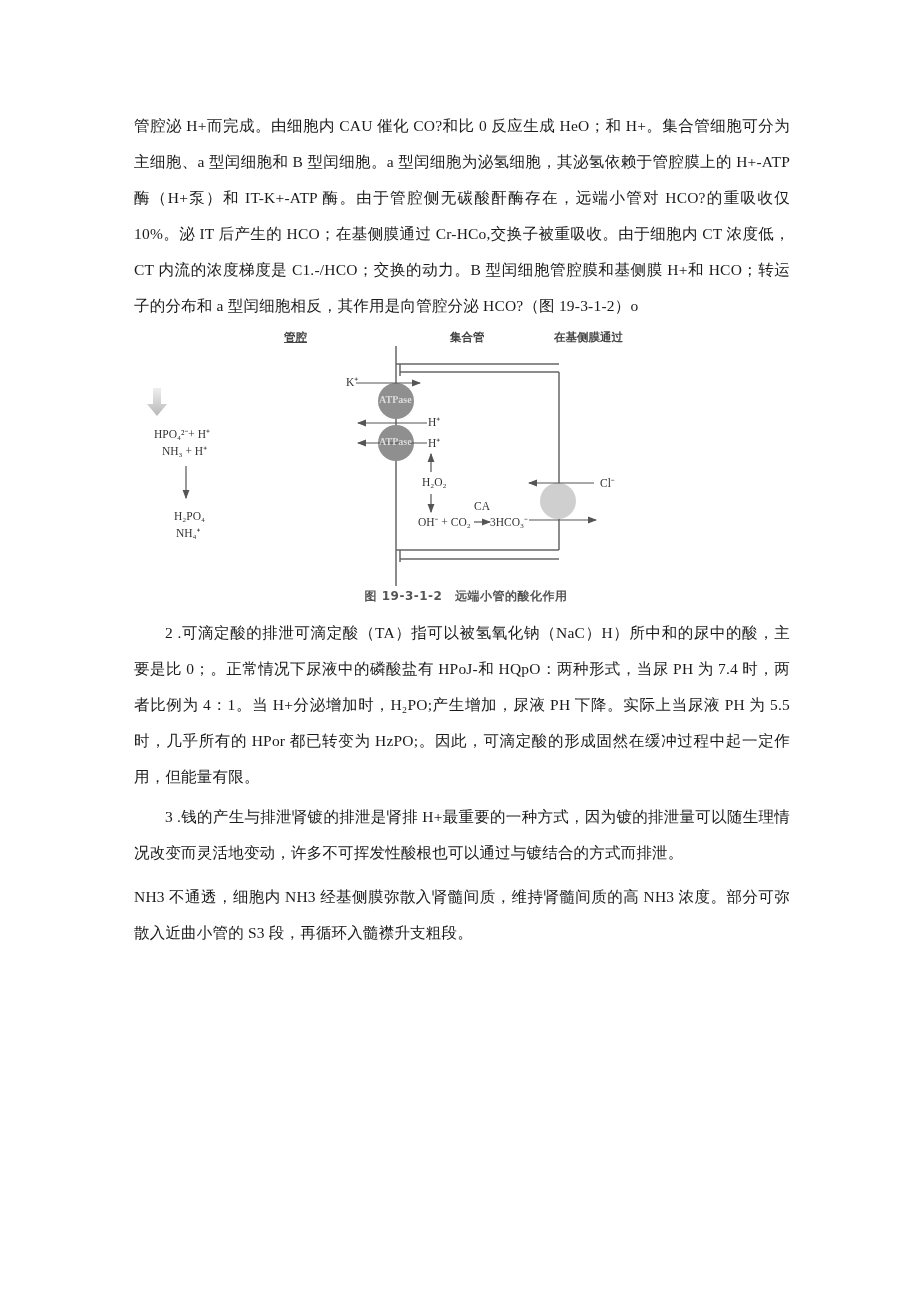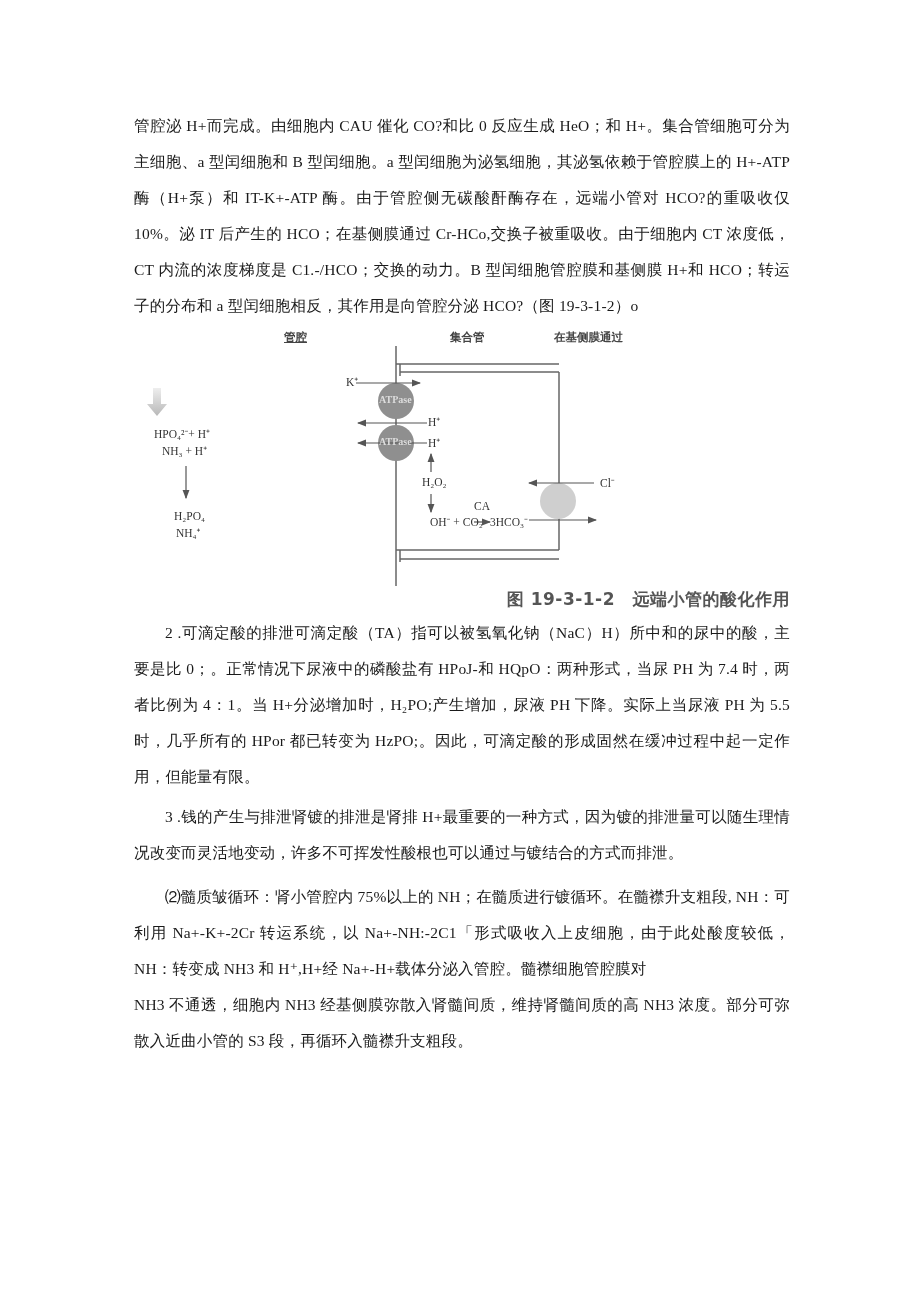--- a/index.html
+++ b/index.html
@@ -5,22 +5,22 @@
   html, body { margin: 0; padding: 0; background: #ffffff; }
   body { width: 920px; height: 1301px; position: relative; overflow: hidden;
          font-family: "Liberation Serif", "DejaVu Serif", serif; color: #1a1a1a; }
   .page { position: absolute; left: 134px; top: 108px; width: 656px; }
   .para { font-size: 15.5px; line-height: 36px; margin: 0; text-align: justify; letter-spacing: 0.2px; }
   .para.indent { text-indent: 31px; }
   .gap { height: 4px; }
   .figure { position: relative; width: 656px; height: 285px; margin: 2px 0 4px 0; }
   .fig-label { position: absolute; font-family: "DejaVu Sans", sans-serif; font-weight: bold; font-size: 11.5px; color: #444; }
   .fig-txt { position: absolute; font-family: "Liberation Serif", serif; font-size: 11.5px; color: #333; white-space: nowrap; }
-  .fig-caption { position: absolute; left: 0; right: 0; top: 262px; text-align: right;
-                 font-family: "DejaVu Sans", sans-serif; font-weight: bold; font-size: 17px; color: #555; letter-spacing: 0.5px; padding-left: 8px; }
+  .fig-caption { position: absolute; left: 0; right: 0; top: 262px; text-align: center;
+                 font-family: "DejaVu Sans", sans-serif; font-weight: bold; font-size: 12px; color: #555; letter-spacing: 0.5px; padding-left: 8px; }
   svg { position: absolute; left: 0; top: 0; }
 </style>
 </head>
 <body>
 
 <div class="page">
 
   <p class="para">管腔泌 H+而完成。由细胞内 CAU 催化 CO?和比 0 反应生成 HeO；和 H+。集合管细胞可分为主细胞、a 型闰细胞和 B 型闰细胞。a 型闰细胞为泌氢细胞，其泌氢依赖于管腔膜上的 H+-ATP 酶（H+泵）和 IT-K+-ATP 酶。由于管腔侧无碳酸酐酶存在，远端小管对 HCO?的重吸收仅 10%。泌 IT 后产生的 HCO；在基侧膜通过 Cr-HCo,交换子被重吸收。由于细胞内 CT 浓度低，CT 内流的浓度梯度是 C1.-/HCO；交换的动力。B 型闰细胞管腔膜和基侧膜 H+和 HCO；转运子的分布和 a 型闰细胞相反，其作用是向管腔分泌 HCO?（图 19-3-1-2）o</p>
 
   <div class="figure">
@@ -85,27 +85,26 @@
     <span class="fig-txt" style="left:245px; top:110px; font-size:10px; font-weight:bold; color:#ddd;">ATPase</span>
     <span class="fig-txt" style="left:294px; top:109px;">H⁺</span>
 
     <span class="fig-txt" style="left:20px; top:100px;">HPO₄²⁻+  H⁺</span>
     <span class="fig-txt" style="left:28px; top:117px;">NH₃ +  H⁺</span>
     <span class="fig-txt" style="left:40px; top:184px;">H₂PO₄</span>
     <span class="fig-txt" style="left:42px; top:199px;">NH₄⁺</span>
 
     <span class="fig-txt" style="left:288px; top:150px;">H₂O₂</span>
     <span class="fig-txt" style="left:340px; top:174px;">CA</span>
-    <span class="fig-txt" style="left:296px; top:188px;text-align:right;">OH⁻ + CO₂</span>
+    <span class="fig-txt" style="left:284px; top:188px;text-align:right;">OH⁻ + CO₂</span>
     <span class="fig-txt" style="left:356px; top:188px;">3HCO₃⁻</span>
     <span class="fig-txt" style="left:466px; top:149px;">Cl⁻</span>
 
     <div class="fig-caption">图 19-3-1-2　远端小管的酸化作用</div>
   </div>
 
   <p class="para indent">2 .可滴定酸的排泄可滴定酸（TA）指可以被氢氧化钠（NaC）H）所中和的尿中的酸，主要是比 0；。正常情况下尿液中的磷酸盐有 HPoJ-和 HQpO：两种形式，当尿 PH 为 7.4 时，两者比例为 4：1。当 H+分泌增加时，H₂PO;产生增加，尿液 PH 下降。实际上当尿液 PH 为 5.5 时，几乎所有的 HPor 都已转变为 HzPO;。因此，可滴定酸的形成固然在缓冲过程中起一定作用，但能量有限。</p>
   <div class="gap"></div>
   <p class="para indent">3 .钱的产生与排泄肾镀的排泄是肾排 H+最重要的一种方式，因为镀的排泄量可以随生理情况改变而灵活地变动，许多不可挥发性酸根也可以通过与镀结合的方式而排泄。</p>
   <div class="gap"></div>
   <div class="gap"></div>
-  <p class="para indent">⑵髓质皱循环：肾小管腔内 75%以上的 NH；在髓质进行镀循环。在髓襟升支粗段, NH：可利用 Na+-K+-2Cr 转运系统，以 Na+-NH:-2C1「形式吸收入上皮细胞，由于此处酸度较低，NH：转变成 NH3 和 H⁺,H+经 Na+-H+载体分泌入管腔。髓襟细胞管腔膜对</p>
   <p class="para">NH3 不通透，细胞内 NH3 经基侧膜弥散入肾髓间质，维持肾髓间质的高 NH3 浓度。部分可弥散入近曲小管的 S3 段，再循环入髓襟升支粗段。</p>
 </div>
 
 </body></html>

